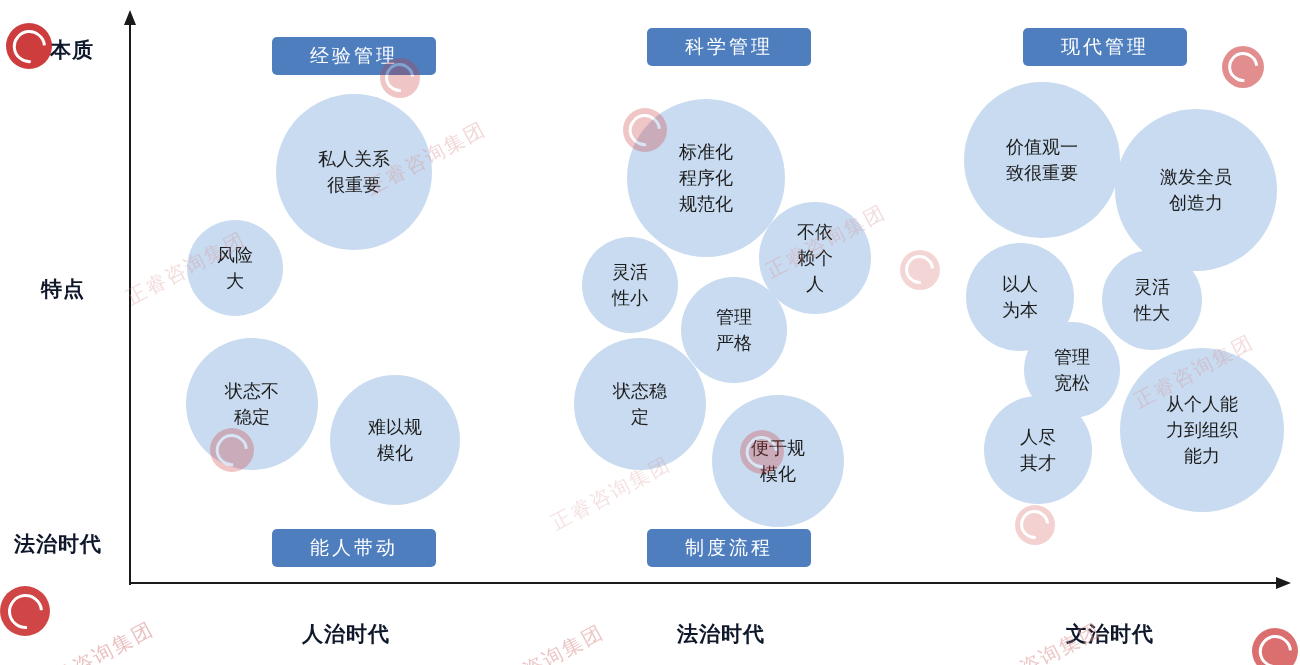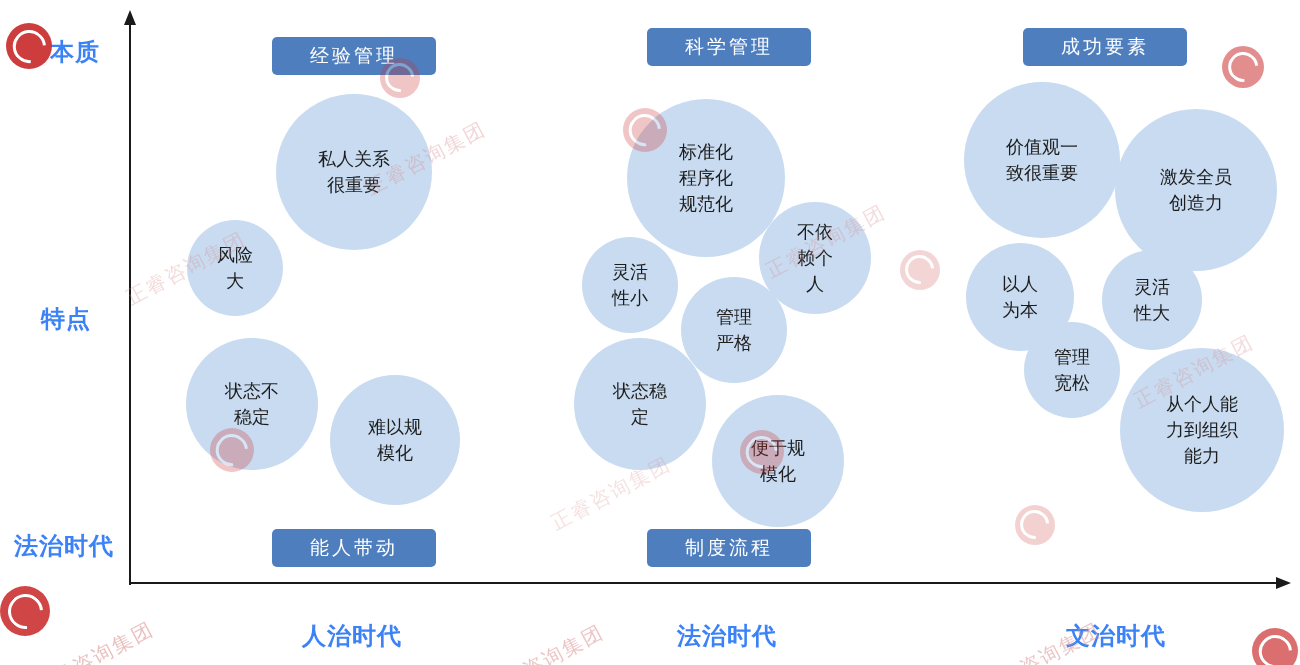--- a/index.html
+++ b/index.html
@@ -35,22 +35,22 @@
     display:flex;align-items:center;justify-content:center;
     font-size:19px;
     letter-spacing:3px;
     border-radius:5px;
     z-index:4;
   }
   
   .y-label,.x-label{
     position:absolute;
     font-weight:bold;
-    font-size:24px;
-    color:#3b82f6;
+    font-size:21px;
+    color:#0f172a;
     letter-spacing:1px;
     z-index:4;
   }
   
   .wm{position:absolute;z-index:5;pointer-events:none;}
   .wm-logo{
     border-radius:50%;
     background:#CC3333;
     display:flex;align-items:center;justify-content:center;
   }
@@ -75,30 +75,30 @@
 <div id="stage">
 
   <svg id="axes" width="1300" height="665">
     <line x1="130" y1="585" x2="130" y2="22" stroke="#1a1a1a" stroke-width="2"></line>
     <polygon points="130,10 124,25 136,25" fill="#1a1a1a"></polygon>
     <line x1="129" y1="583" x2="1278" y2="583" stroke="#1a1a1a" stroke-width="2"></line>
     <polygon points="1291,583 1276,577 1276,589" fill="#1a1a1a"></polygon>
   </svg>
 
   <div class="y-label" style="left:50px;top:36px;">本质</div>
-  <div class="y-label" style="left:41px;top:275px;margin-top:28px;">特点</div>
+  <div class="y-label" style="left:41px;top:275px;">特点</div>
   <div class="y-label" style="left:14px;top:530px;">法治时代</div>
 
   <div class="x-label" style="left:302px;top:620px;">人治时代</div>
   <div class="x-label" style="left:677px;top:620px;">法治时代</div>
   <div class="x-label" style="left:1066px;top:620px;">文治时代</div>
 
   <div class="tag" style="left:272px;top:37px;">经验管理</div>
   <div class="tag" style="left:647px;top:28px;">科学管理</div>
-  <div class="tag" style="left:1023px;top:28px;">成功要素</div>
+  <div class="tag" style="left:1023px;top:28px;">现代管理</div>
 
   <div class="tag" style="left:272px;top:529px;">能人带动</div>
   <div class="tag" style="left:647px;top:529px;">制度流程</div>
 
   <div class="bubble" style="left:276px;top:94px;width:156px;height:156px;">私人关系
 很重要</div>
   <div class="bubble" style="left:187px;top:220px;width:96px;height:96px;">风险
 大</div>
   <div class="bubble" style="left:186px;top:338px;width:132px;height:132px;">状态不
 稳定</div>
@@ -123,20 +123,22 @@
   <div class="bubble" style="left:964px;top:82px;width:156px;height:156px;">价值观一
 致很重要</div>
   <div class="bubble" style="left:1115px;top:109px;width:162px;height:162px;">激发全员
 创造力</div>
   <div class="bubble" style="left:966px;top:243px;width:108px;height:108px;">以人
 为本</div>
   <div class="bubble" style="left:1102px;top:250px;width:100px;height:100px;">灵活
 性大</div>
   <div class="bubble" style="left:1024px;top:322px;width:96px;height:96px;">管理
 宽松</div>
+  <div class="bubble" style="left:984px;top:396px;width:108px;height:108px;">人尽
+其才</div>
   <div class="bubble" style="left:1120px;top:348px;width:164px;height:164px;">从个人能
 力到组织
 能力</div>
 
   <div class="wm wm-logo" style="left:6px;top:23px;width:46px;height:46px;opacity:0.95;">
       <div class="wm-ring"></div>
     </div>
   <div class="wm wm-logo" style="left:1222px;top:46px;width:42px;height:42px;opacity:0.55;">
       <div class="wm-ring"></div>
     </div>

